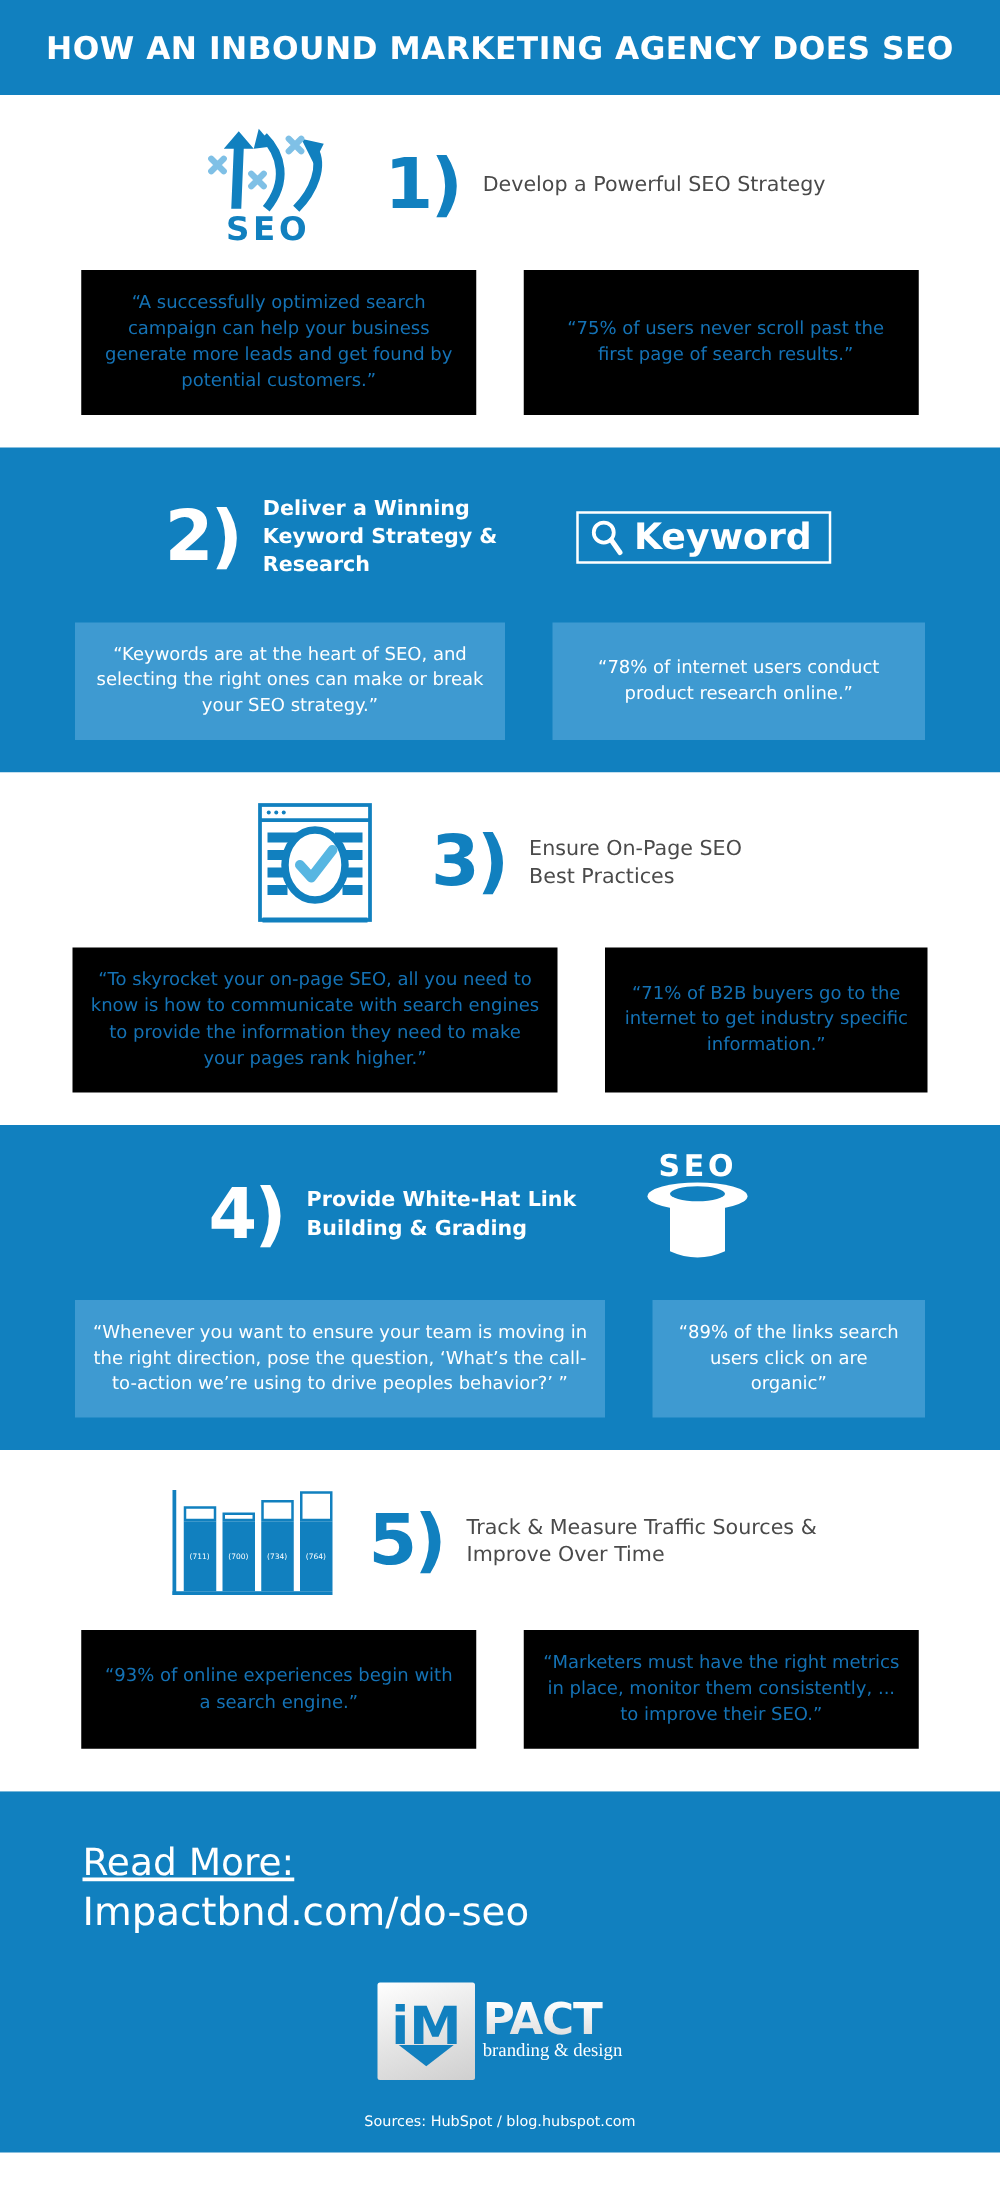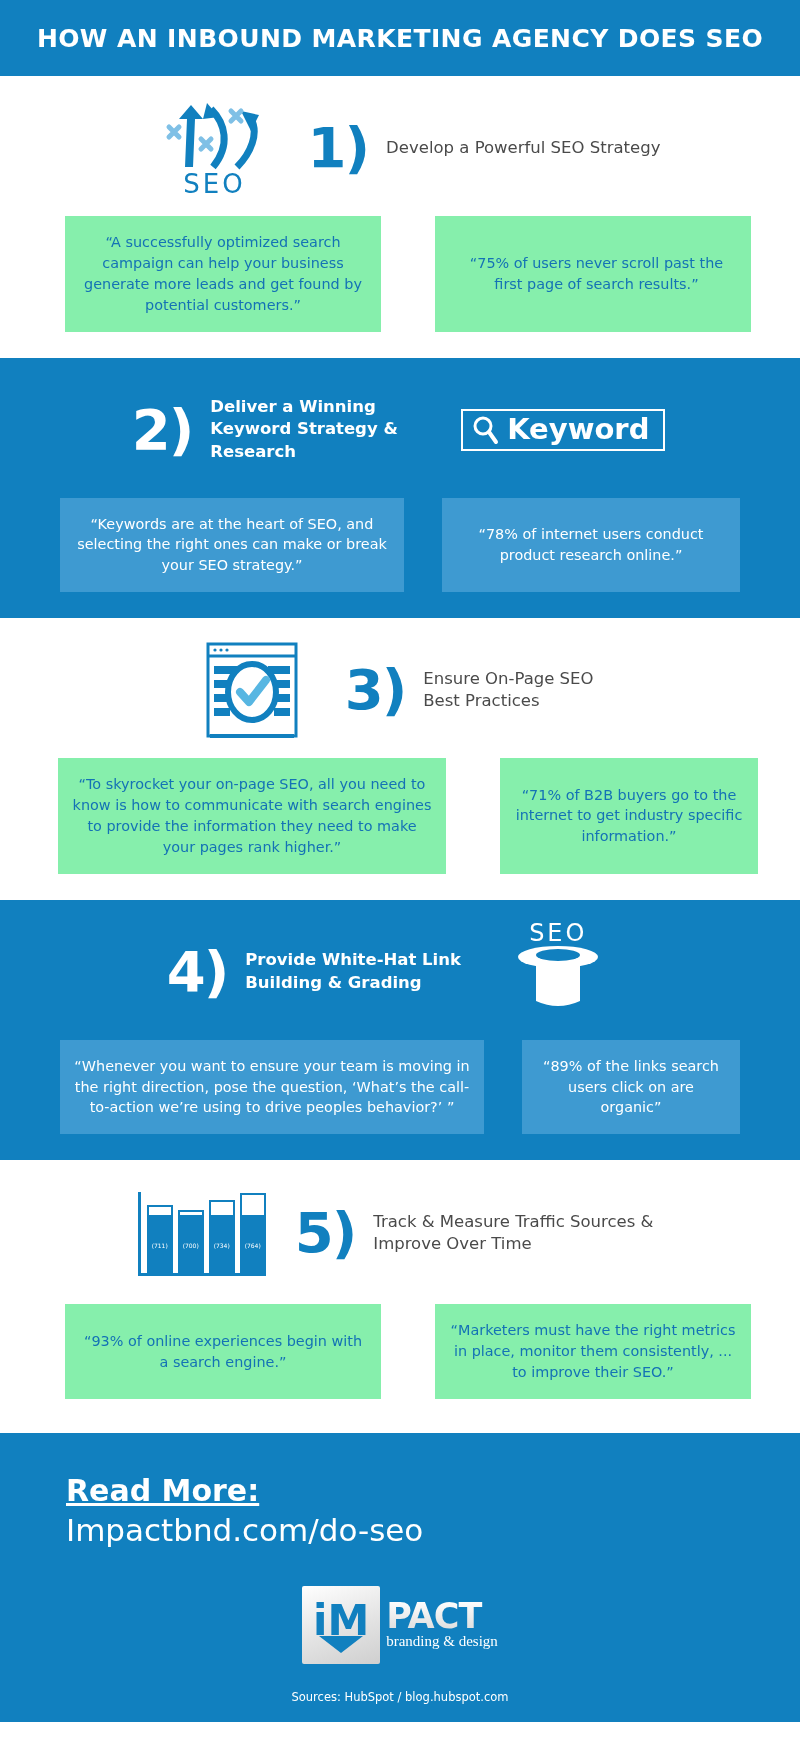--- a/index.html
+++ b/index.html
@@ -88,21 +88,21 @@
   .quote {
     display: flex;
     align-items: center;
     justify-content: center;
     text-align: center;
     padding: 16px 14px;
     font-size: 14.4px;
     line-height: 1.45;
     font-family: "DejaVu Sans", sans-serif;
   }
-  .quote.on-light { background: #86efac; color: #1472b5; margin-left: 16px; }
+  .quote.on-light { background: #000000; color: #1472b5; }
   .quote.on-dark  { background: #3e9ad1; color: #ffffff; }
 
   .s1 .q-a { flex: 0 0 316px; }
   .s1 .q-b { flex: 0 0 316px; padding-left: 21px; }
   .s2 .q-a { flex: 0 0 344px; }
   .s2 .q-b { flex: 0 0 298px; }
   .s3 .q-a { flex: 0 0 388px; }
   .s3 .q-b { flex: 0 0 258px; }
   .s4 .q-a { flex: 0 0 424px; }
   .s4 .q-b { flex: 0 0 218px; }
@@ -146,21 +146,21 @@
 
   
   .footer {
     background: #1180bf;
     padding: 40px 0 18px 0;
     text-align: center;
   }
   .read-more {
     color: #ffffff;
     font-size: 30px;
-    font-weight: bold;
+    font-weight: normal;
     text-decoration: underline;
     font-family: "DejaVu Sans", sans-serif;
     display: block;
     text-align: left;
     padding-left: 66px;
     margin-bottom: 4px;
   }
   .read-url {
     color: #ffffff;
     font-size: 31px;
@@ -227,21 +227,21 @@
   .sources {
     color: #ffffff;
     font-size: 11.5px;
     font-family: "DejaVu Sans", sans-serif;
     margin-top: 26px;
   }
 
   .seo-label {
     color: #1180bf;
     font-size: 26px;
-    font-weight: normal;
+    font-weight: bold;
     font-family: "DejaVu Sans", sans-serif;
     letter-spacing: 3px;
     margin-top: -6px;
   }
 </style>
 </head>
 <body>
 
 <div class="page">
 

